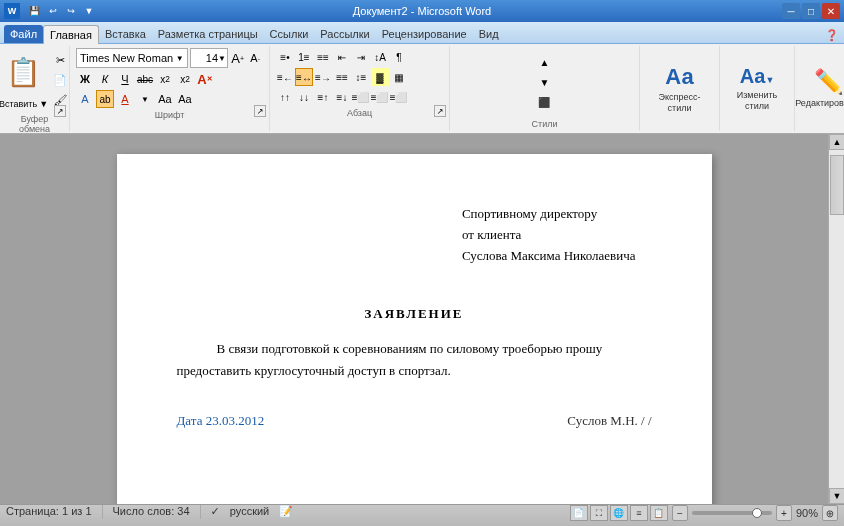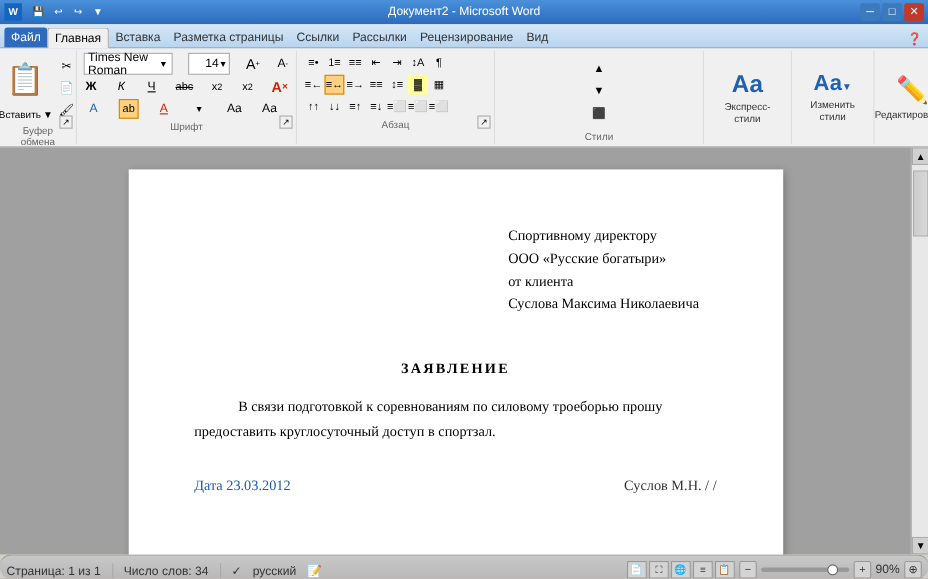--- a/index.html
+++ b/index.html
@@ -135,21 +135,21 @@
     }
     .ribbon-group-label {
       font-size: 9px;
       color: #666;
       margin-top: 2px;
       text-align: center;
     }
     .font-row {
       display: flex;
       align-items: center;
-      gap: 14px;
+      gap: 2px;
     }
     .font-selector {
       width: 130px;
       height: 20px;
       border: 1px solid #aaa;
       background: white;
       font-size: 11px;
       padding: 0 3px;
       display: flex;
       align-items: center;
@@ -201,26 +201,25 @@
       flex-direction: column;
       gap: 2px;
     }
 
     
     .status-bar {
       height: 22px;
       background: linear-gradient(to bottom, #c8c8c8, #b8b8b8);
       border-top: 1px solid #999;
       display: flex;
-      align-items: flex-end;
+      align-items: flex-start;
       padding: 0 6px;
       gap: 10px;
       font-size: 11px;
       color: #333;
-      border-radius: 10px;
     }
     .status-item {
       display: flex;
       align-items: center;
       gap: 3px;
     }
     .status-sep {
       width: 1px;
       height: 14px;
       background: #aaa;
@@ -637,21 +636,20 @@
   </div>
 
 </div>
 
 <div class="main-area" style="height: calc(526px - 22px - 22px - 90px - 22px);">
   <div class="doc-area">
     <div class="doc-page">
 
       <div class="doc-header-right">
         <div>Спортивному директору</div>
-        <div>ООО «Русские богатыри»</div>
         <div>от клиента</div>
         <div>Суслова Максима Николаевича</div>
       </div>
       <div class="doc-clear"></div>
 
       <div class="doc-title">ЗАЯВЛЕНИЕ</div>
 
       <div class="doc-body">В связи подготовкой к соревнованиям по силовому троеборью прошу предоставить круглосуточный доступ в спортзал.</div>
 
       <div class="doc-footer">

